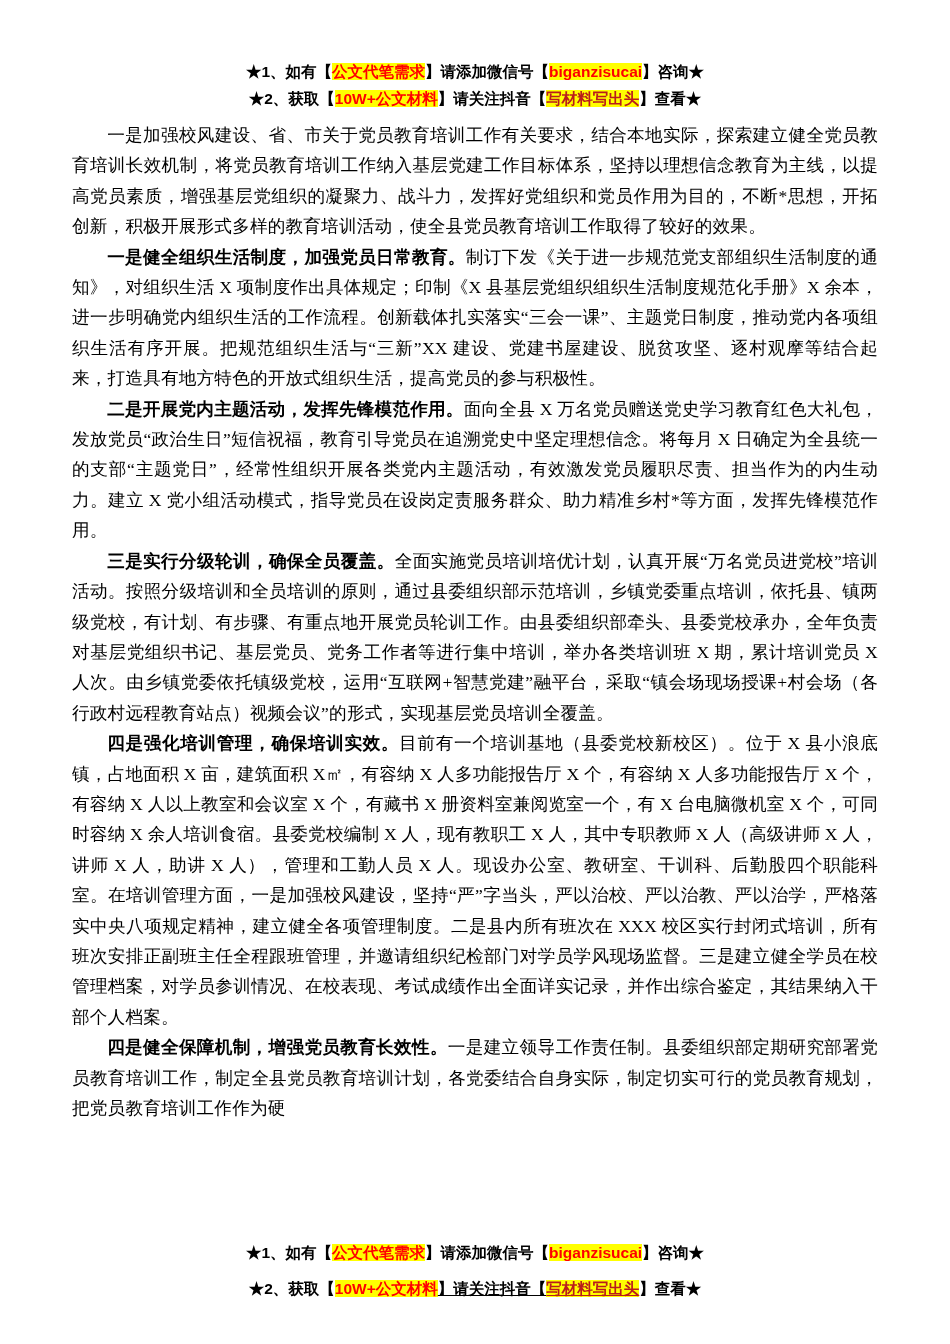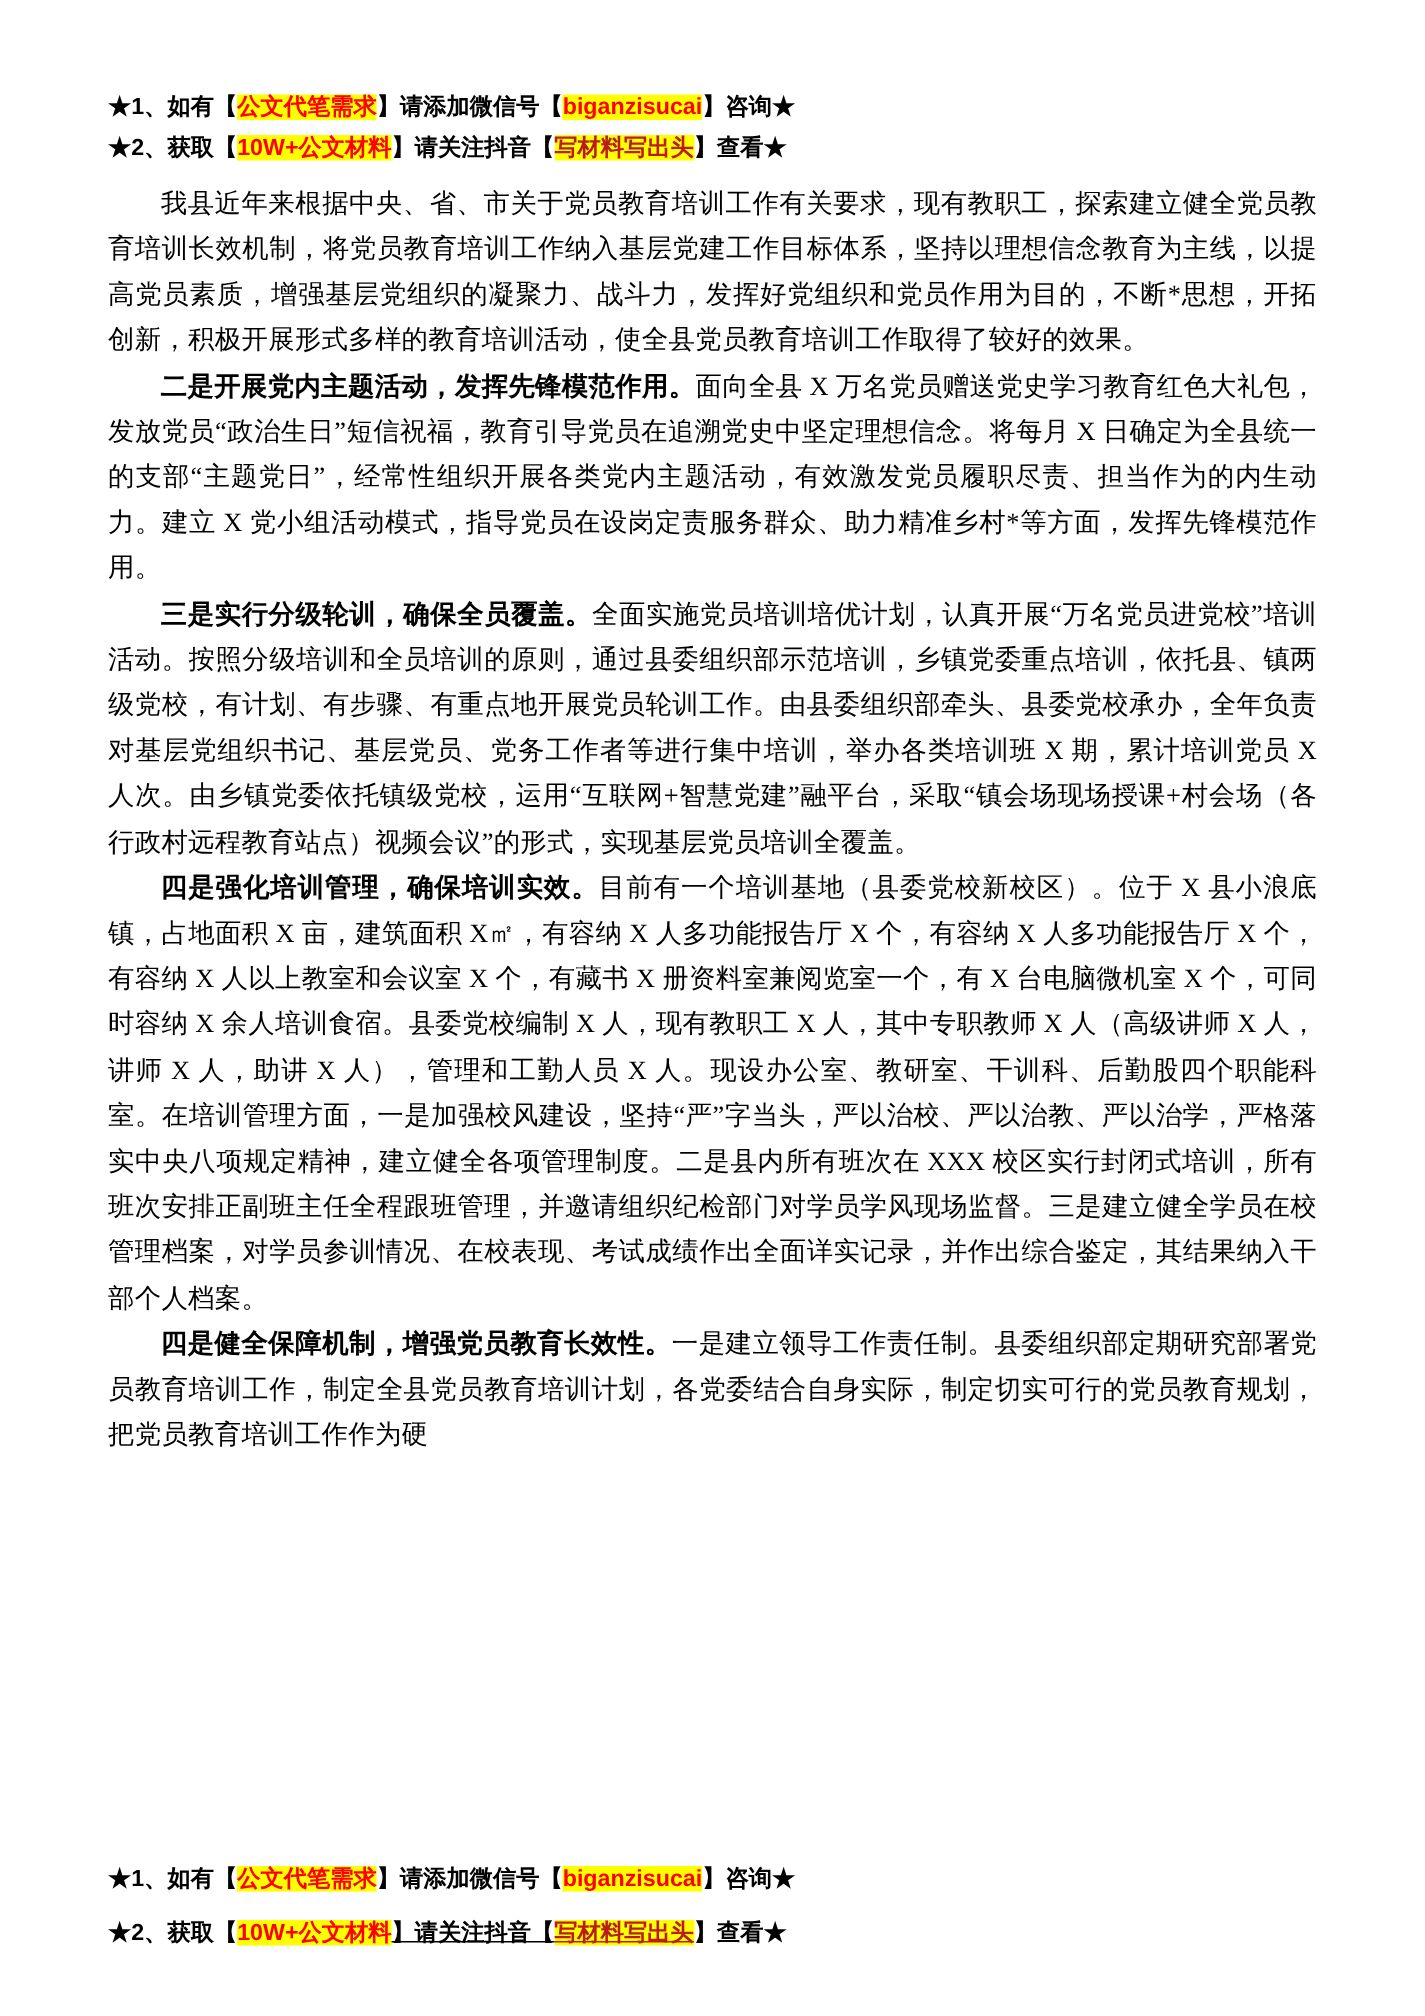--- a/index.html
+++ b/index.html
@@ -14,20 +14,21 @@
     color: #000000;
   }
   .page {
     width: 950px;
     height: 1344px;
     box-sizing: border-box;
     padding: 58px 72px 40px 72px;
     position: relative;
   }
   .banner {
+    text-align: center;
     font-family: "Liberation Sans", sans-serif;
     font-weight: bold;
     font-size: 15.5px;
     line-height: 27px;
     white-space: nowrap;
   }
   .banner .hl {
     background: #ffff00;
     color: #ff0000;
     font-weight: bold;
@@ -76,21 +77,22 @@
   <div class="banner banner-top">
     <div class="banner-line">
       <span>★1、如有【</span><span class="hl">公文代笔需求</span><span>】请添加微信号【</span><span class="hl">biganzisucai</span><span>】咨询★</span>
     </div>
     <div class="banner-line">
       <span>★2、获取【</span><span class="hl">10W+公文材料</span><span>】请关注抖音【</span><span class="hl-black">写材料写出头</span><span>】查看★</span>
     </div>
   </div>
 
   <div class="body-text">
-    <p>我县近年来根据中央、省、市关于党员教育培训工作有关要求，现有教职工，探索建立健全党员教育培训长效机制，将党员教育培训工作纳入基层党建工作目标体系，坚持以理想信念教育为主线，以提高党员素质，增强基层党组织的凝聚力、战斗力，发挥好党组织和党员作用为目的，不断*思想，开拓创新，积极开展形式多样的教育培训活动，使全县党员教育培训工作取得了较好的效果。</p>
+    <p>一是加强校风建设、省、市关于党员教育培训工作有关要求，结合本地实际，探索建立健全党员教育培训长效机制，将党员教育培训工作纳入基层党建工作目标体系，坚持以理想信念教育为主线，以提高党员素质，增强基层党组织的凝聚力、战斗力，发挥好党组织和党员作用为目的，不断*思想，开拓创新，积极开展形式多样的教育培训活动，使全县党员教育培训工作取得了较好的效果。</p>
+    <p><span class="lead">一是健全组织生活制度，加强党员日常教育。</span><span>制订下发《关于进一步规范党支部组织生活制度的通知》，对组织生活 X 项制度作出具体规定；印制《X 县基层党组织组织生活制度规范化手册》X 余本，进一步明确党内组织生活的工作流程。创新载体扎实落实“三会一课”、主题党日制度，推动党内各项组织生活有序开展。把规范组织生活与“三新”XX 建设、党建书屋建设、脱贫攻坚、逐村观摩等结合起来，打造具有地方特色的开放式组织生活，提高党员的参与积极性。</span></p>
     <p><span class="lead">二是开展党内主题活动，发挥先锋模范作用。</span><span>面向全县 X 万名党员赠送党史学习教育红色大礼包，发放党员“政治生日”短信祝福，教育引导党员在追溯党史中坚定理想信念。将每月 X 日确定为全县统一的支部“主题党日”，经常性组织开展各类党内主题活动，有效激发党员履职尽责、担当作为的内生动力。建立 X 党小组活动模式，指导党员在设岗定责服务群众、助力精准乡村*等方面，发挥先锋模范作用。</span></p>
     <p><span class="lead">三是实行分级轮训，确保全员覆盖。</span><span>全面实施党员培训培优计划，认真开展“万名党员进党校”培训活动。按照分级培训和全员培训的原则，通过县委组织部示范培训，乡镇党委重点培训，依托县、镇两级党校，有计划、有步骤、有重点地开展党员轮训工作。由县委组织部牵头、县委党校承办，全年负责对基层党组织书记、基层党员、党务工作者等进行集中培训，举办各类培训班 X 期，累计培训党员 X 人次。由乡镇党委依托镇级党校，运用“互联网+智慧党建”融平台，采取“镇会场现场授课+村会场（各行政村远程教育站点）视频会议”的形式，实现基层党员培训全覆盖。</span></p>
     <p><span class="lead">四是强化培训管理，确保培训实效。</span><span>目前有一个培训基地（县委党校新校区）。位于 X 县小浪底镇，占地面积 X 亩，建筑面积 X㎡，有容纳 X 人多功能报告厅 X 个，有容纳 X 人多功能报告厅 X 个，有容纳 X 人以上教室和会议室 X 个，有藏书 X 册资料室兼阅览室一个，有 X 台电脑微机室 X 个，可同时容纳 X 余人培训食宿。县委党校编制 X 人，现有教职工 X 人，其中专职教师 X 人（高级讲师 X 人，讲师 X 人，助讲 X 人），管理和工勤人员 X 人。现设办公室、教研室、干训科、后勤股四个职能科室。在培训管理方面，一是加强校风建设，坚持“严”字当头，严以治校、严以治教、严以治学，严格落实中央八项规定精神，建立健全各项管理制度。二是县内所有班次在 XXX 校区实行封闭式培训，所有班次安排正副班主任全程跟班管理，并邀请组织纪检部门对学员学风现场监督。三是建立健全学员在校管理档案，对学员参训情况、在校表现、考试成绩作出全面详实记录，并作出综合鉴定，其结果纳入干部个人档案。</span></p>
     <p><span class="lead">四是健全保障机制，增强党员教育长效性。</span><span>一是建立领导工作责任制。县委组织部定期研究部署党员教育培训工作，制定全县党员教育培训计划，各党委结合自身实际，制定切实可行的党员教育规划，把党员教育培训工作作为硬</span></p>
   </div>
 
   <div class="banner banner-bottom">
     <div class="banner-line banner-line-1">
       <span>★1、如有【</span><span class="hl">公文代笔需求</span><span>】请添加微信号【</span><span class="hl">biganzisucai</span><span>】咨询★</span>
     </div>

